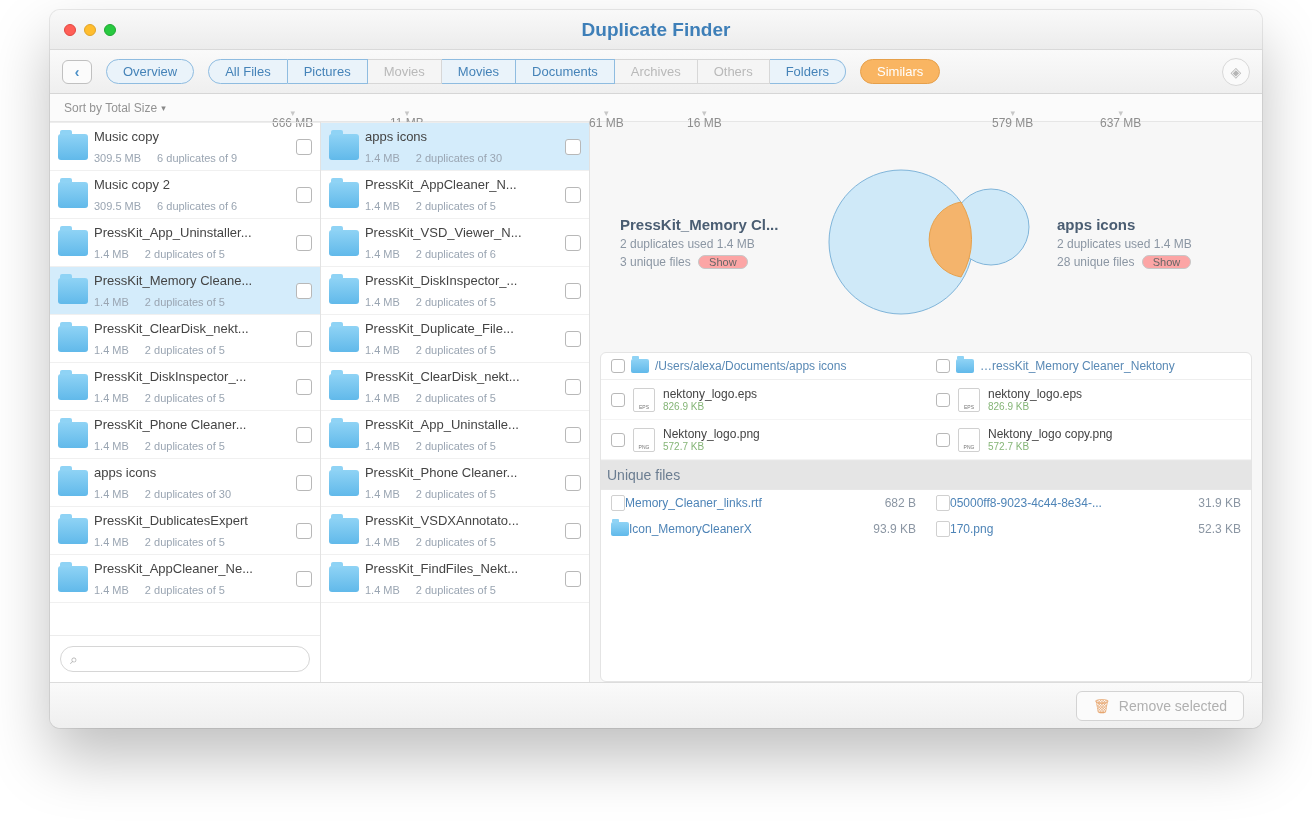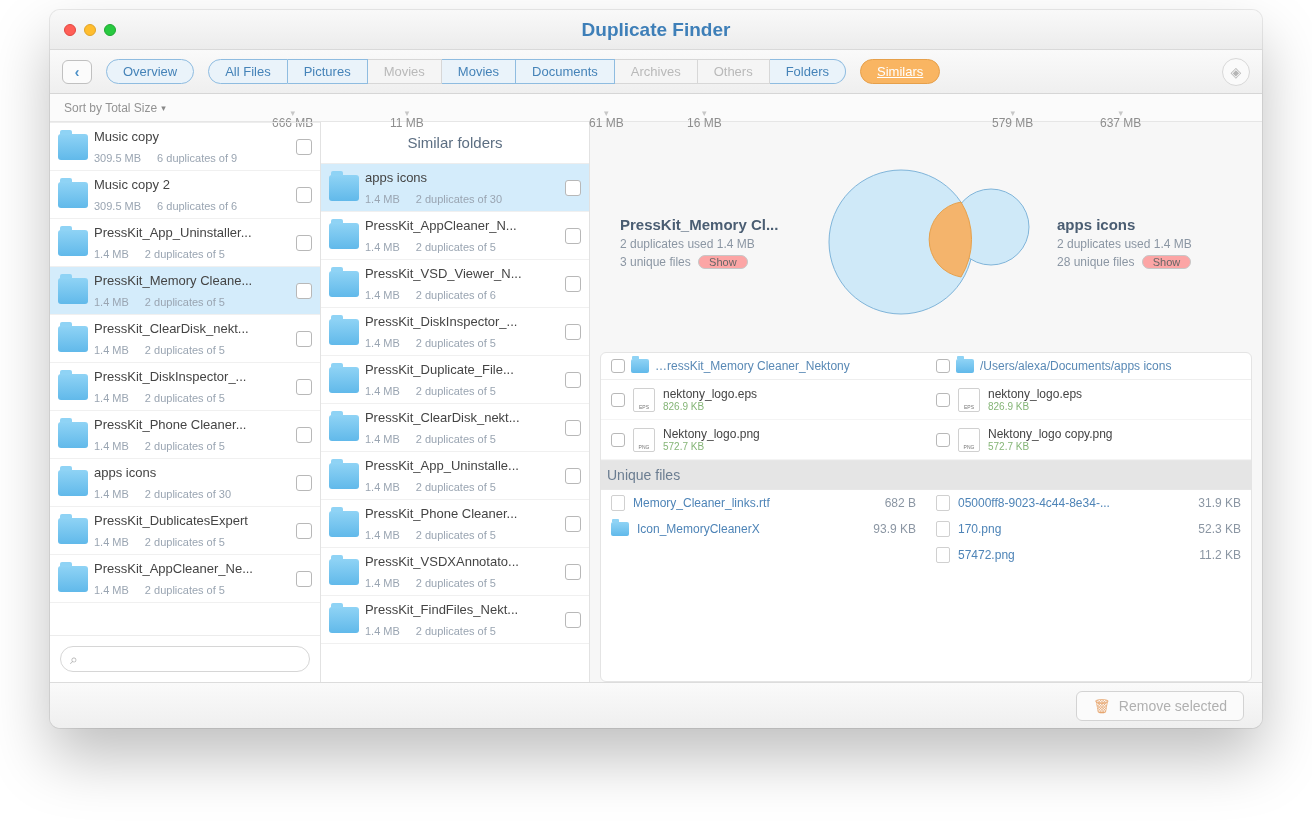--- a/index.html
+++ b/index.html
@@ -14,21 +14,21 @@
   .title { color:#3e7fb8; font-weight:600; font-size:19px; }
   .toolbar { height:44px; background:linear-gradient(#fafafa,#efefef); border-bottom:1px solid #d6d6d6; display:flex; align-items:center; padding:0 12px; gap:14px; }
   .back-btn { width:30px; height:24px; border:1px solid #c0c0c0; border-radius:6px; background:#fbfbfb; display:flex; align-items:center; justify-content:center; color:#4a8fc7; font-size:14px; font-weight:bold; }
   .pill-group { display:flex; }
   .pill { border:1px solid #8fbce0; padding:4px 16px; font-size:13px; color:#4583b8; background:#eaf3fa; cursor:pointer; }
   .pill.disabled { color:#b9b9b9; background:#f5f5f5; border-color:#d7d7d7; }
   .pill.standalone { border-radius:13px; }
   .pill.first { border-radius:13px 0 0 13px; }
   .pill.mid { border-left:none; }
   .pill.last { border-radius:0 13px 13px 0; border-left:none; }
-  .pill.orange { background:#f9b562; border-color:#e6a04b; color:#fff; font-weight:500;text-decoration:underline; }
+  .pill.orange { background:#f9b562; border-color:#e6a04b; color:#fff; font-weight:500; }
   .rss-btn { width:28px; height:28px; border:1px solid #d8d8d8; border-radius:50%; background:#fafafa; margin-left:auto; display:flex; align-items:center; justify-content:center; color:#b5b5b5; font-size:14px; }
   .sizebar { height:28px; background:#fbfbfb; border-bottom:1px solid #e6e6e6; display:flex; align-items:center; padding:0 14px; font-size:12px; color:#939393; position:relative; }
   .sortlabel { display:flex; align-items:center; gap:4px; }
   .size-tick { position:absolute; font-size:12px; color:#8e8e8e; }
   .size-tick::before { content:"▾"; color:#c7c7c7; display:block; text-align:center; font-size:9px; margin-bottom:-2px;}
   .main { display:flex; height:calc(100% - 40px - 44px - 28px - 46px); background:#f7f7f7; }
   .col { display:flex; flex-direction:column; }
   .col1 { width:285px; border-right:1px solid #e2e2e2; background:#fff; }
   .col2 { width:283px; border-right:1px solid #e2e2e2; background:#fff; }
   .col2-header { padding:12px 0; text-align:center; color:#5c6e82; font-size:15px; font-weight:500; }
@@ -68,21 +68,21 @@
   .dup-cell .row-check{width:14px;height:14px;}
   .file-thumb { width:22px; height:24px; border:1px solid #d0d0d0; border-radius:2px; background:#fff; position:relative; flex-shrink:0; display:flex; align-items:flex-end; justify-content:center; font-size:6px; color:#888; overflow:hidden;}
   .file-thumb.eps::after{content:"EPS";position:absolute;bottom:1px;font-size:5px;color:#777;}
   .file-thumb.png::after{content:"PNG";position:absolute;bottom:1px;font-size:5px;color:#777;}
   .file-text{display:flex;flex-direction:column;}
   .file-name{color:#444;}
   .file-size{color:#85b577;font-size:10px;}
   .unique-header { background:#e5e5e5; text-align:left; padding:6px; font-size:14px; color:#6b7d91; border-top:1px solid #e7e7e7; border-bottom:1px solid #e7e7e7;}
   .unique-rows { flex:1; overflow-y:auto; }
   .unique-row { display:flex; }
-  .unique-cell { flex:1; padding:5px 10px; display:flex; align-items:center; gap:8px; font-size:12px; color:#4e84b7; }
+  .unique-cell { flex:1; padding:5px 10px; display:flex; align-items:center; font-size:12px; color:#4e84b7; }
   .unique-cell .uname{flex:1; white-space:nowrap; overflow:hidden; text-overflow:ellipsis;}
   .unique-cell .usize{color:#8b96a3;}
   .doc-icon{width:14px;height:16px;border:1px solid #d0d0d0;border-radius:2px;background:#fff;flex-shrink:0;}
   .footer { height:46px; background:linear-gradient(#fafafa,#efefef); border-top:1px solid #dcdcdc; display:flex; align-items:center; justify-content:flex-end; padding:0 18px; }
   .remove-btn { border:1px solid #d3d3d3; border-radius:6px; background:#fbfbfb; padding:6px 16px; font-size:14px; color:#b0b0b0; display:flex; align-items:center; gap:8px; cursor:pointer;}
   .trash-icon{color:#e7a66f;font-size:14px;}
 </style>
 </head>
 <body>
 
@@ -243,21 +243,20 @@
       </div>
       <div class="row-check"></div>
           </div>
         </div>
       <div class="search-wrap search-icon-pos">
         <input class="search-field" placeholder="" style="">
       </div>
     </div>
 
     <div class="col col2">
-      <div class="col2-header">Similar folders</div>
       <div class="list-scroll" id="similar-list">
           <div class="folder-row selected">
       <div class="folder-icon"></div>
       <div class="folder-info">
         <div class="folder-name">apps icons</div>
         <div class="folder-meta">
           <span>1.4 MB</span>
           <span>2 duplicates of 30</span>
         </div>
       </div>
@@ -388,26 +387,26 @@
             <span class="show-btn">Show</span>
           </div>
         </div>
       </div>
 
       <div class="detail-panel">
         <div class="dup-header">
           <div class="dup-col">
             <span class="row-check"></span>
             <span class="mini-folder"></span>
-            <span class="dup-path">…ressKit_Memory Cleaner_Nektony</span>
+            <span class="dup-path">/Users/alexa/Documents/apps icons</span>
           </div>
           <div class="dup-col">
             <span class="row-check"></span>
             <span class="mini-folder"></span>
-            <span class="dup-path">/Users/alexa/Documents/apps icons</span>
+            <span class="dup-path">…ressKit_Memory Cleaner_Nektony</span>
           </div>
         </div>
         <div class="dup-rows" id="dup-rows">
             <div class="dup-row">
               <div class="dup-cell">
       <span class="row-check"></span>
       <span class="file-thumb eps"></span>
       <span class="file-text">
         <span class="file-name">nektony_logo.eps</span>
         <span class="file-size">826.9 KB</span>
@@ -462,25 +461,20 @@
         <span class="usize">93.9 KB</span>
               </div>
               <div class="unique-cell">
                 <span class="doc-icon"></span>
         <span class="uname">170.png</span>
         <span class="usize">52.3 KB</span>
               </div>
             </div>
             <div class="unique-row">
               <div class="unique-cell"></div>
-              <div class="unique-cell">
-                <span class="doc-icon"></span>
-        <span class="uname">57472.png</span>
-        <span class="usize">11.2 KB</span>
-              </div>
             </div>
             <div class="unique-row">
               <div class="unique-cell"></div>
             </div>
           </div>
       </div>
     </div>
 
   </div>
 

